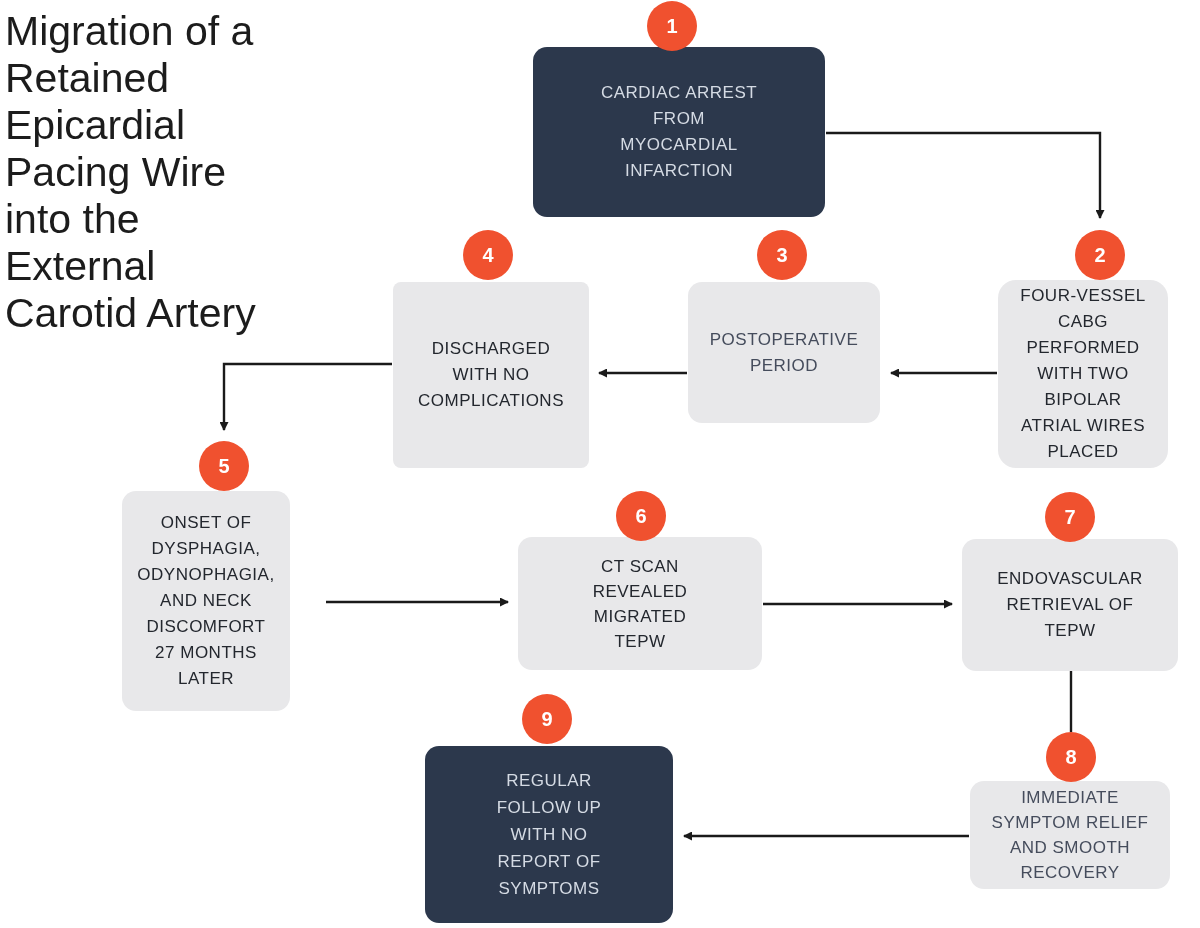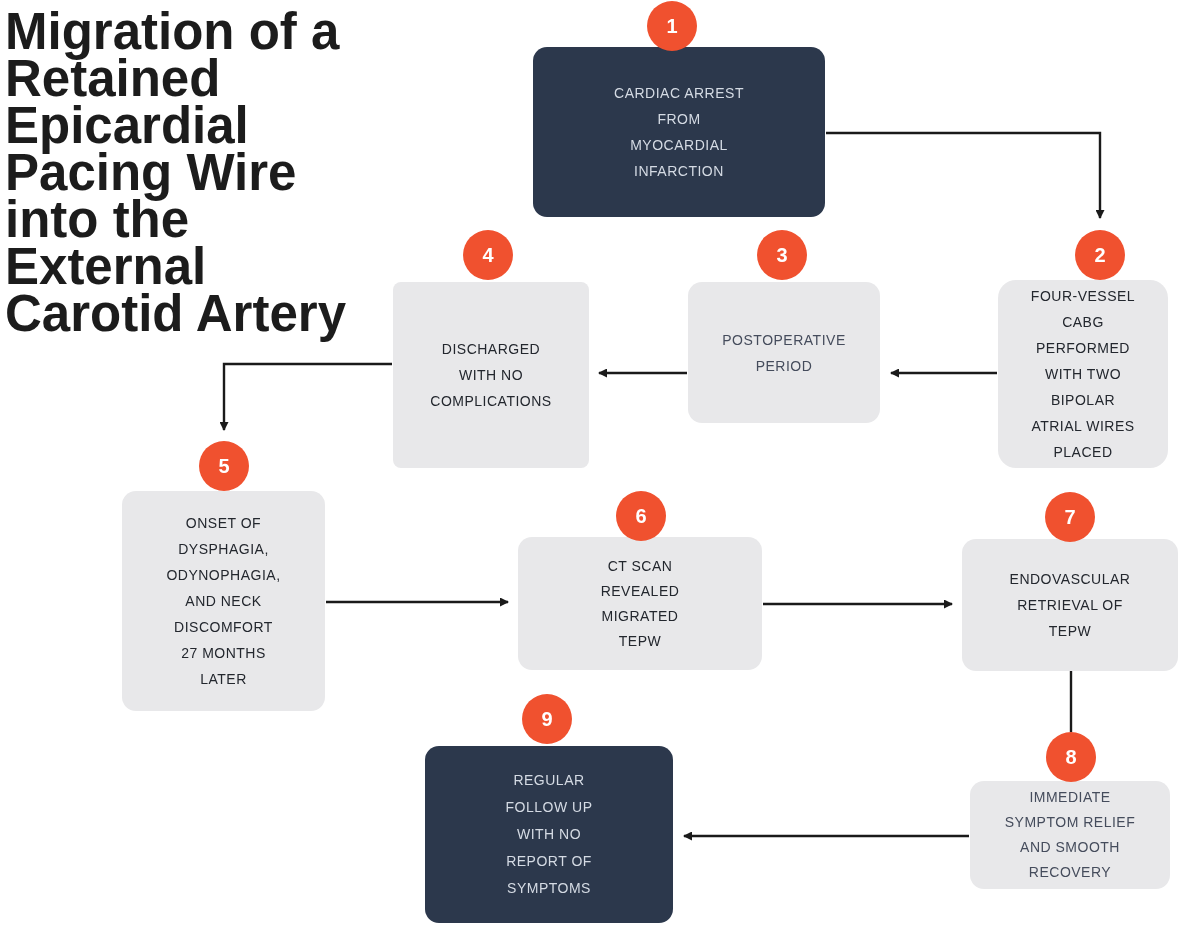--- a/index.html
+++ b/index.html
@@ -13,23 +13,23 @@
     width: 1200px;
     height: 928px;
     background: #ffffff;
     overflow: hidden;
   }
   .page-title {
     position: absolute;
     left: 5px;
     top: 8px;
     width: 360px;
-    font-size: 51px;
+    font-size: 41px;
     line-height: 47px;
-    font-weight: 700;
+    font-weight: 400;
     color: #1c1c1c;
     white-space: pre-line;
     letter-spacing: 0px;
   }
   .arrows {
     position: absolute;
     left: 0;
     top: 0;
     z-index: 1;
   }
@@ -40,21 +40,21 @@
     display: flex;
     align-items: center;
     justify-content: center;
     box-sizing: border-box;
     padding: 8px 10px;
   }
   .node.light { background: #e8e8ea; }
   .node.dark  { background: #2c384c; }
   .node .label {
     text-align: center;
-    font-size: 14px;
+    font-size: 17px;
     line-height: 26px;
     font-weight: 500;
     letter-spacing: 0.5px;
     white-space: pre-line;
   }
   .node.light .label { color: #23272e; }
   .node.light.muted .label { color: #454c5c; }
   .node.dark .label { color: #d5dbe4; }
   .badge {
     position: absolute;
@@ -121,21 +121,21 @@
     <div class="label">POSTOPERATIVE
 PERIOD</div>
   </div>
 
   <div class="node light" style="left:393px; top:282px; width:196px; height:186px;border-radius:8px;">
     <div class="label">DISCHARGED
 WITH NO
 COMPLICATIONS</div>
   </div>
 
-  <div class="node light" style="left:122px; top:491px; width:203px; height:220px; padding:6px 6px;">
+  <div class="node light" style="left:122px; top:491px; width:168px; height:220px; padding:6px 6px;">
     <div class="label">ONSET OF
 DYSPHAGIA,
 ODYNOPHAGIA,
 AND NECK
 DISCOMFORT
 27 MONTHS
 LATER</div>
   </div>
 
   <div class="node light" style="left:518px; top:537px; width:244px; height:133px; padding:6px 13px;">

